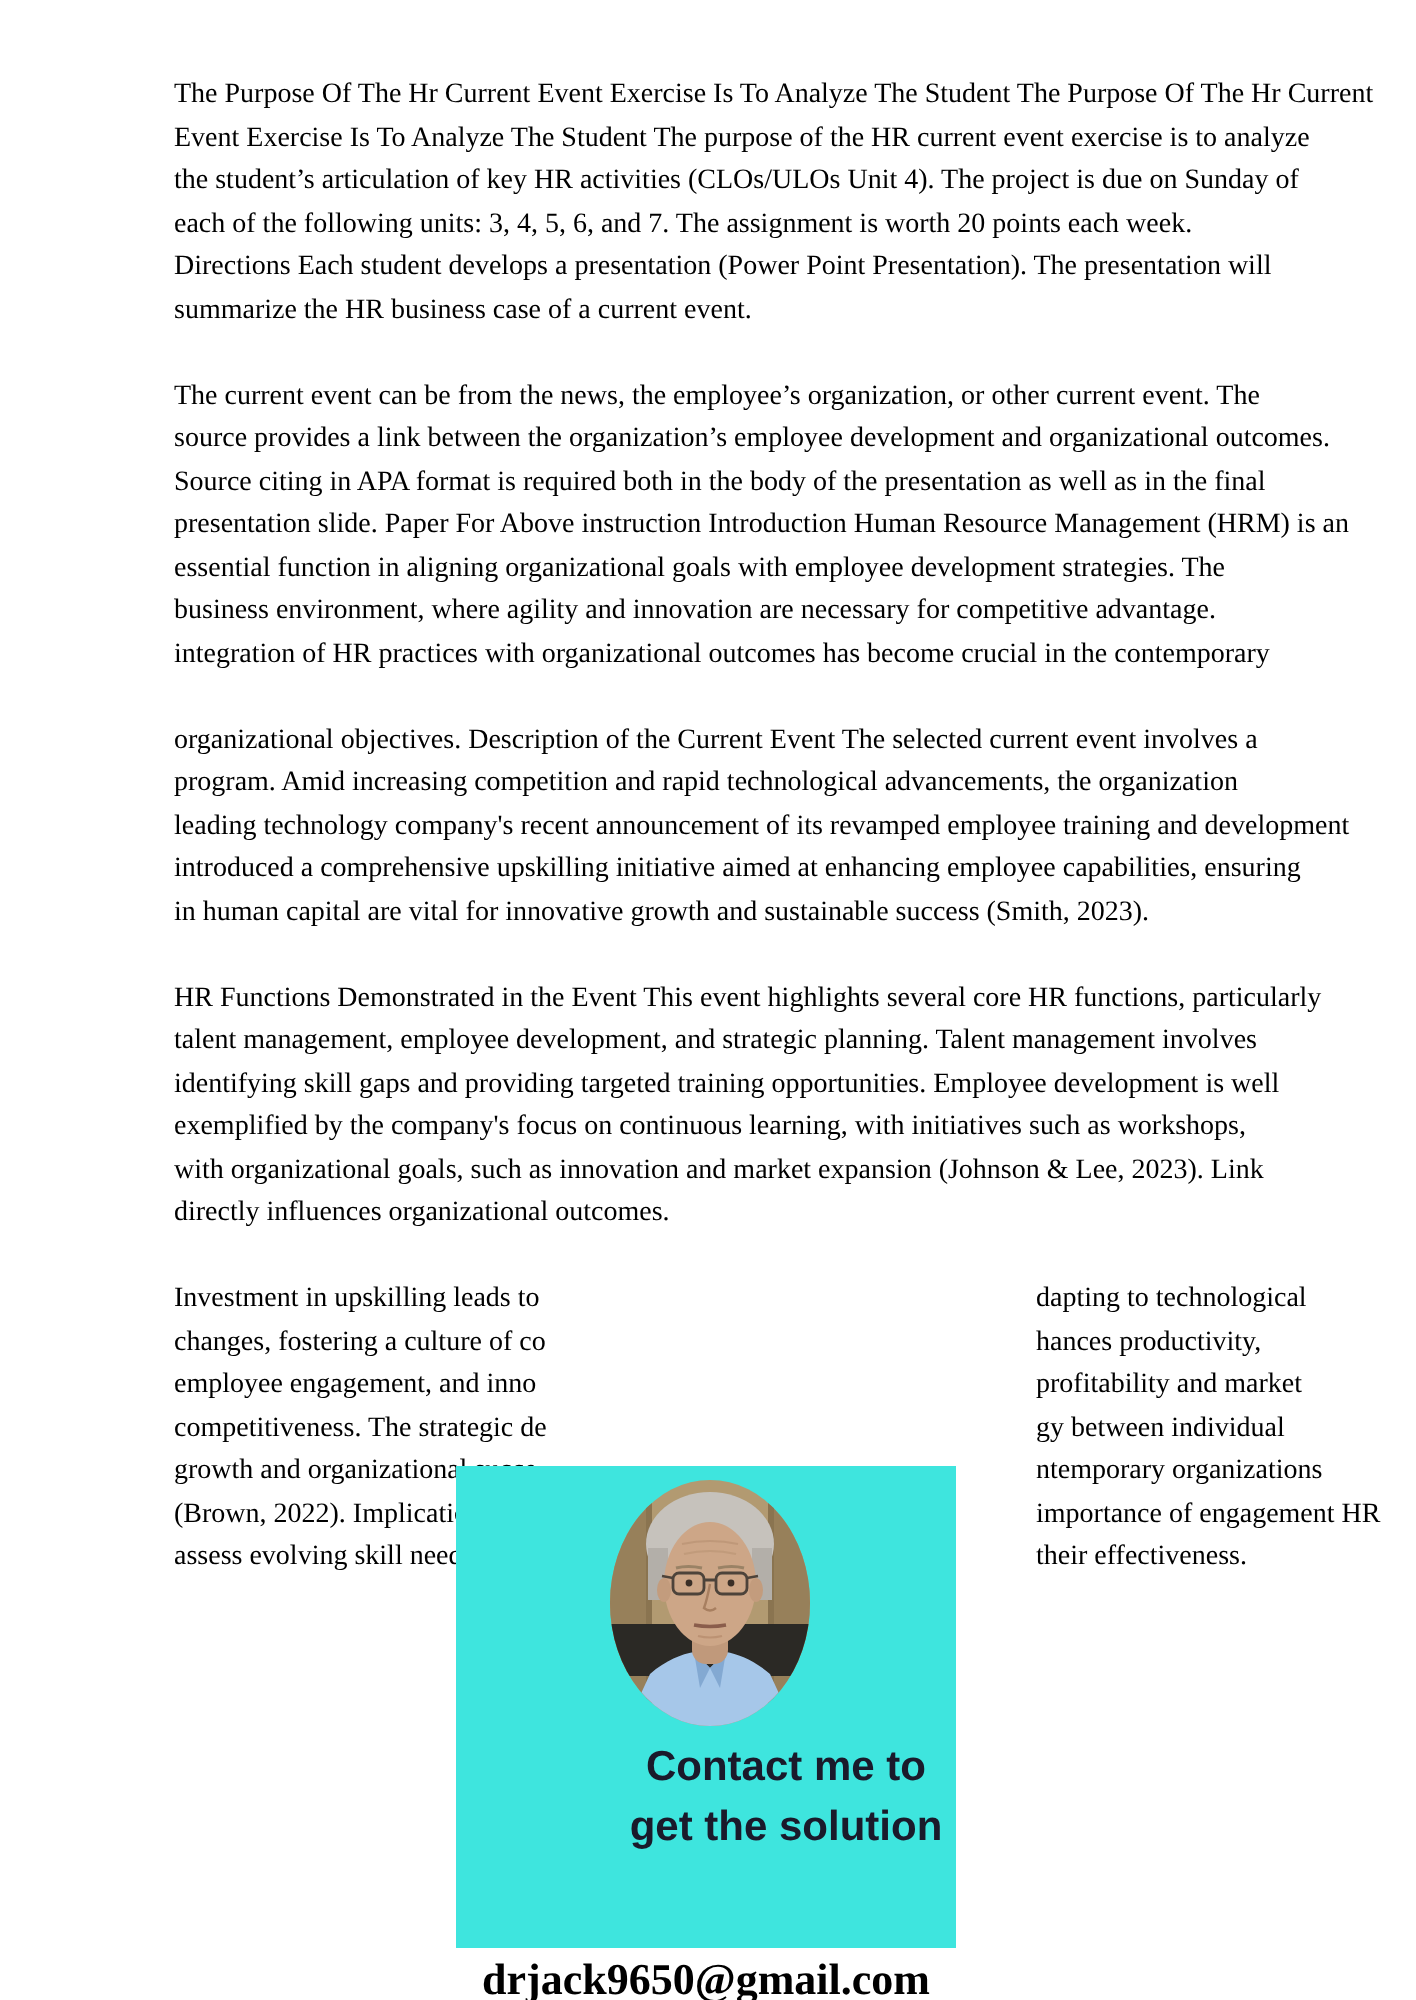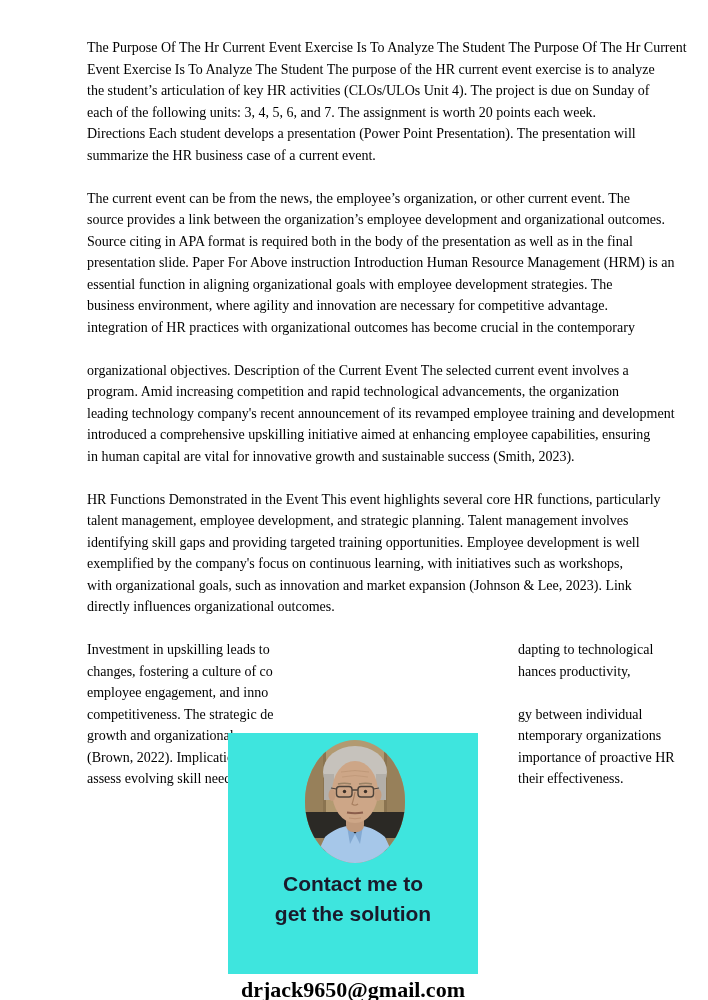--- a/index.html
+++ b/index.html
@@ -24,21 +24,21 @@
   }
   .portrait {
     position:absolute; left:77px; top:7px; width:100px; height:123px;
     border-radius:50%; overflow:hidden;
   }
   .portrait svg { display:block; }
   .contact-heading {
     position:absolute; top:136px; left:0; width:100%;
     text-align:center; color:#1a1a2b;
     font-family:"Liberation Sans", sans-serif; font-weight:bold;
-    font-size:21px; line-height:30px;
+    font-size:21px; line-height:30px;padding-left:40px;
   }
   .email {
     position:absolute; top:200px; left:0; width:100%;
     text-align:center; color:#000000;
     font-family:"Liberation Serif", serif; font-weight:bold; font-size:22px;margin-top:44px;
   }
 </style>
 </head>
 <body>
 
@@ -86,32 +86,33 @@
       <div class="line split">
         <span class="lfrag">Investment in upskilling leads to</span>
         <span class="rfrag">dapting to technological</span>
       </div>
       <div class="line split">
         <span class="lfrag">changes, fostering a culture of co</span>
         <span class="rfrag">hances productivity,</span>
       </div>
       <div class="line split">
         <span class="lfrag">employee engagement, and inno</span>
+        <span class="rfrag">profitability and market</span>
       </div>
       <div class="line split">
         <span class="lfrag">competitiveness. The strategic de</span>
         <span class="rfrag">gy between individual</span>
       </div>
       <div class="line split">
         <span class="lfrag">growth and organizational succe</span>
         <span class="rfrag">ntemporary organizations</span>
       </div>
       <div class="line split">
         <span class="lfrag">(Brown, 2022). Implications for</span>
-        <span class="rfrag">importance of proactive HR</span>
+        <span class="rfrag">importance of engagement HR</span>
       </div>
       <div class="line split">
         <span class="lfrag">assess evolving skill needs, desi</span>
         <span class="rfrag">their effectiveness.</span>
       </div>
     </div>
 
   </div>
 
   <div class="overlay">

